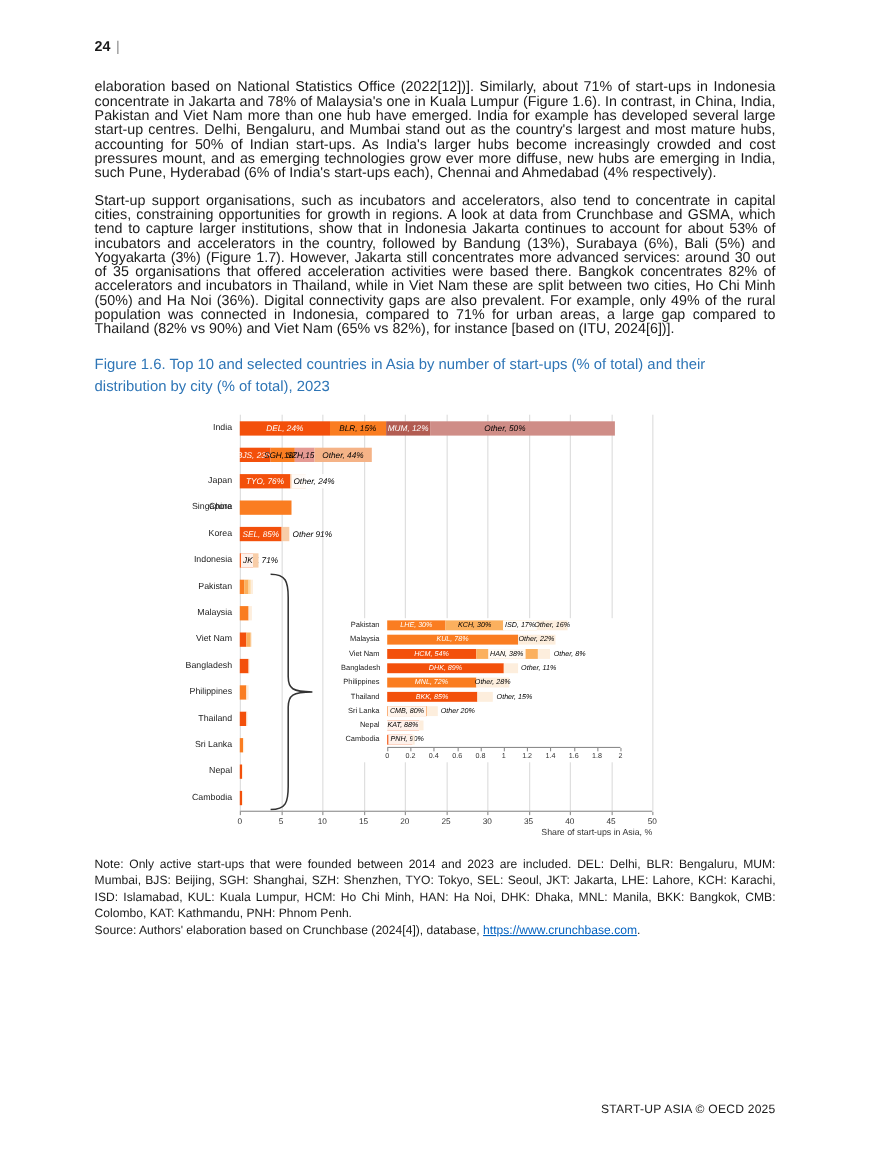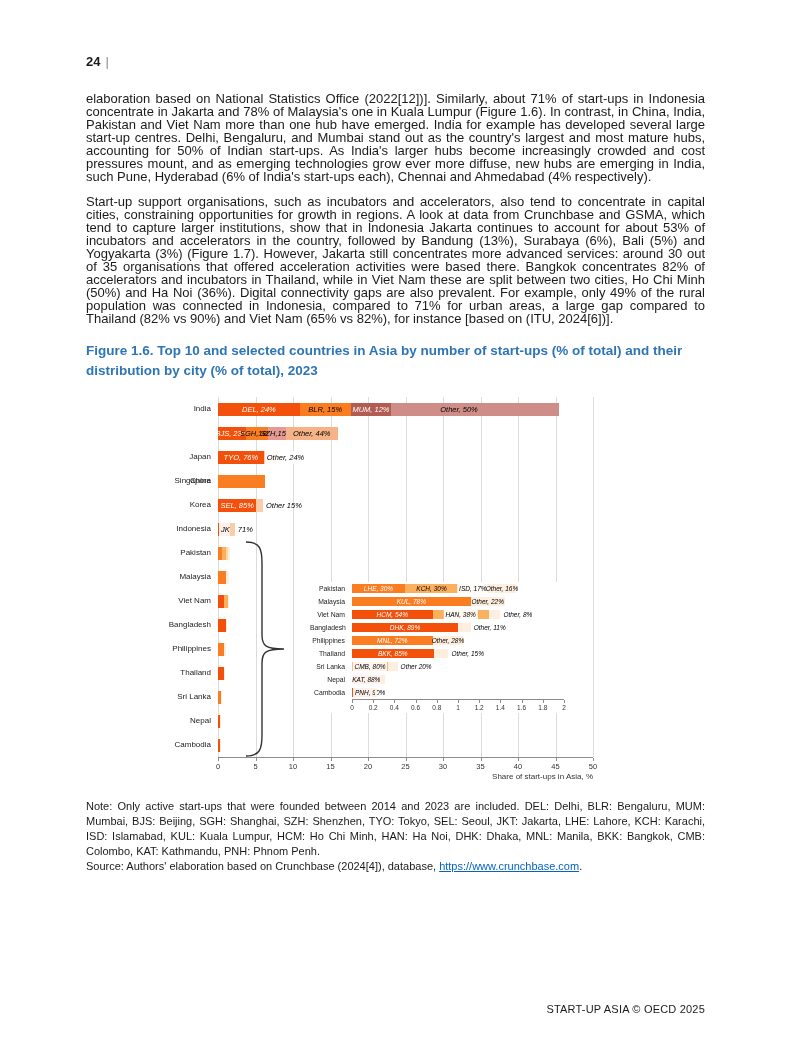--- a/index.html
+++ b/index.html
@@ -1,28 +1,28 @@
 <!DOCTYPE html>
 <html><head>
 <meta charset="utf-8">
 <style>
   * { margin:0; padding:0; box-sizing:border-box; }
   html,body { background:#ffffff; }
   body { width:793px; height:1057px; margin:0 auto; }
   .page {
     position:relative; width:791px; height:1057px; background:#fff;
     font-family:"Liberation Sans", sans-serif; color:#1b1b1b;
-    padding:54px 86px 0 86px; overflow:hidden;
+    padding:34px 86px 0 86px; overflow:hidden;
   }
   .page-header { font-size:13px; height:18px; margin-bottom:20px; }
   .page-num { font-weight:bold; }
   .page-sep { color:#8a8a8a; margin-left:5px; font-weight:300; }
   .body-text { font-size:13px; line-height:13px; text-align:justify; margin-bottom:12px; }
   .figure-title {
-    color:#2e75b6; font-size:13.5px; line-height:20px; font-weight:bold;
+    color:#2e75b6; font-size:13.5px; line-height:20px; font-weight:normal;
     margin:16px 0 0 0;
   }
   .chart-area { position:relative; margin:16px 0 0 70px; }
   .note-text { font-size:11px; line-height:15px; text-align:justify; margin-top:12px; }
   .source-text { font-size:11px; line-height:15px; margin-top:0; }
   .link { color:#0563c1; cursor:pointer; }
   .page-footer {
     position:absolute; right:86px; bottom:42px;
     font-size:11px; letter-spacing:0.2px; color:#1b1b1b;
   }
@@ -86,21 +86,21 @@
           <div class="bc-seg" style="left: 67.5px; top: 29.5px; width: 52.5px; height: 13px; background: rgb(245, 179, 135);"></div>
           <div class="bc-seglabel" style="top: 29.5px; line-height: 13px; font-size: 7.5px; color: rgb(0, 0, 0); left: 93.75px; transform: translateX(-50%);">Other, 44%</div>
           <div class="bc-seg" style="left: 0px; top: 53.5px; width: 45.75px; height: 13px; background: rgb(243, 80, 11);"></div>
           <div class="bc-seglabel" style="top: 53.5px; line-height: 13px; font-size: 7.5px; color: rgb(255, 255, 255); left: 22.875px; transform: translateX(-50%);">TYO, 76%</div>
           <div class="bc-seg" style="left: 45.75px; top: 53.5px; width: 14.25px; height: 13px; background: rgb(248, 205, 168);"></div>
           <div class="bc-seglabel chip" style="top: 53.5px; line-height: 13px; font-size: 7.5px; left: 46.75px;">Other, 24%</div>
           <div class="bc-seg" style="left: 0px; top: 77.5px; width: 47.25px; height: 13px; background: rgb(250, 125, 33);"></div>
           <div class="bc-seg" style="left: 0px; top: 101.5px; width: 38.25px; height: 13px; background: rgb(243, 80, 11);"></div>
           <div class="bc-seglabel" style="top: 101.5px; line-height: 13px; font-size: 7.5px; color: rgb(255, 255, 255); left: 19.125px; transform: translateX(-50%);">SEL, 85%</div>
           <div class="bc-seg" style="left: 38.25px; top: 101.5px; width: 6.75px; height: 13px; background: rgb(248, 205, 168);"></div>
-          <div class="bc-seglabel" style="top: 101.5px; line-height: 13px; font-size: 7.5px; color: rgb(0, 0, 0); left: 48px;">Other 15%</div>
+          <div class="bc-seglabel" style="top: 101.5px; line-height: 13px; font-size: 7.5px; color: rgb(0, 0, 0); left: 48px;">Other 91%</div>
           <div class="bc-seg" style="left: 0px; top: 125.5px; width: 12px; height: 13px; background: rgb(243, 80, 11);"></div>
           <div class="bc-seglabel chip" style="top: 125.5px; line-height: 13px; font-size: 7.5px; left: 1px;">JKT, 71%</div>
           <div class="bc-seg" style="left: 12px; top: 125.5px; width: 4.5px; height: 13px; background: rgb(248, 205, 168);"></div>
           <div class="bc-seg" style="left: 0px; top: 149.5px; width: 3.825px; height: 13px; background: rgb(250, 125, 33);"></div>
           <div class="bc-seg" style="left: 3.825px; top: 149.5px; width: 3.825px; height: 13px; background: rgb(251, 176, 94);"></div>
           <div class="bc-seg" style="left: 7.65px; top: 149.5px; width: 2.1px; height: 13px; background: rgb(253, 217, 163);"></div>
           <div class="bc-seg" style="left: 9.75px; top: 149.5px; width: 2.025px; height: 13px; background: rgb(253, 238, 221);"></div>
           <div class="bc-seg" style="left: 0px; top: 173.5px; width: 8.4px; height: 13px; background: rgb(250, 125, 33);"></div>
           <div class="bc-seg" style="left: 8.4px; top: 173.5px; width: 2.4px; height: 13px; background: rgb(253, 238, 221);"></div>
           <div class="bc-seg" style="left: 0px; top: 197.5px; width: 5.7px; height: 13px; background: rgb(243, 80, 11);"></div>

